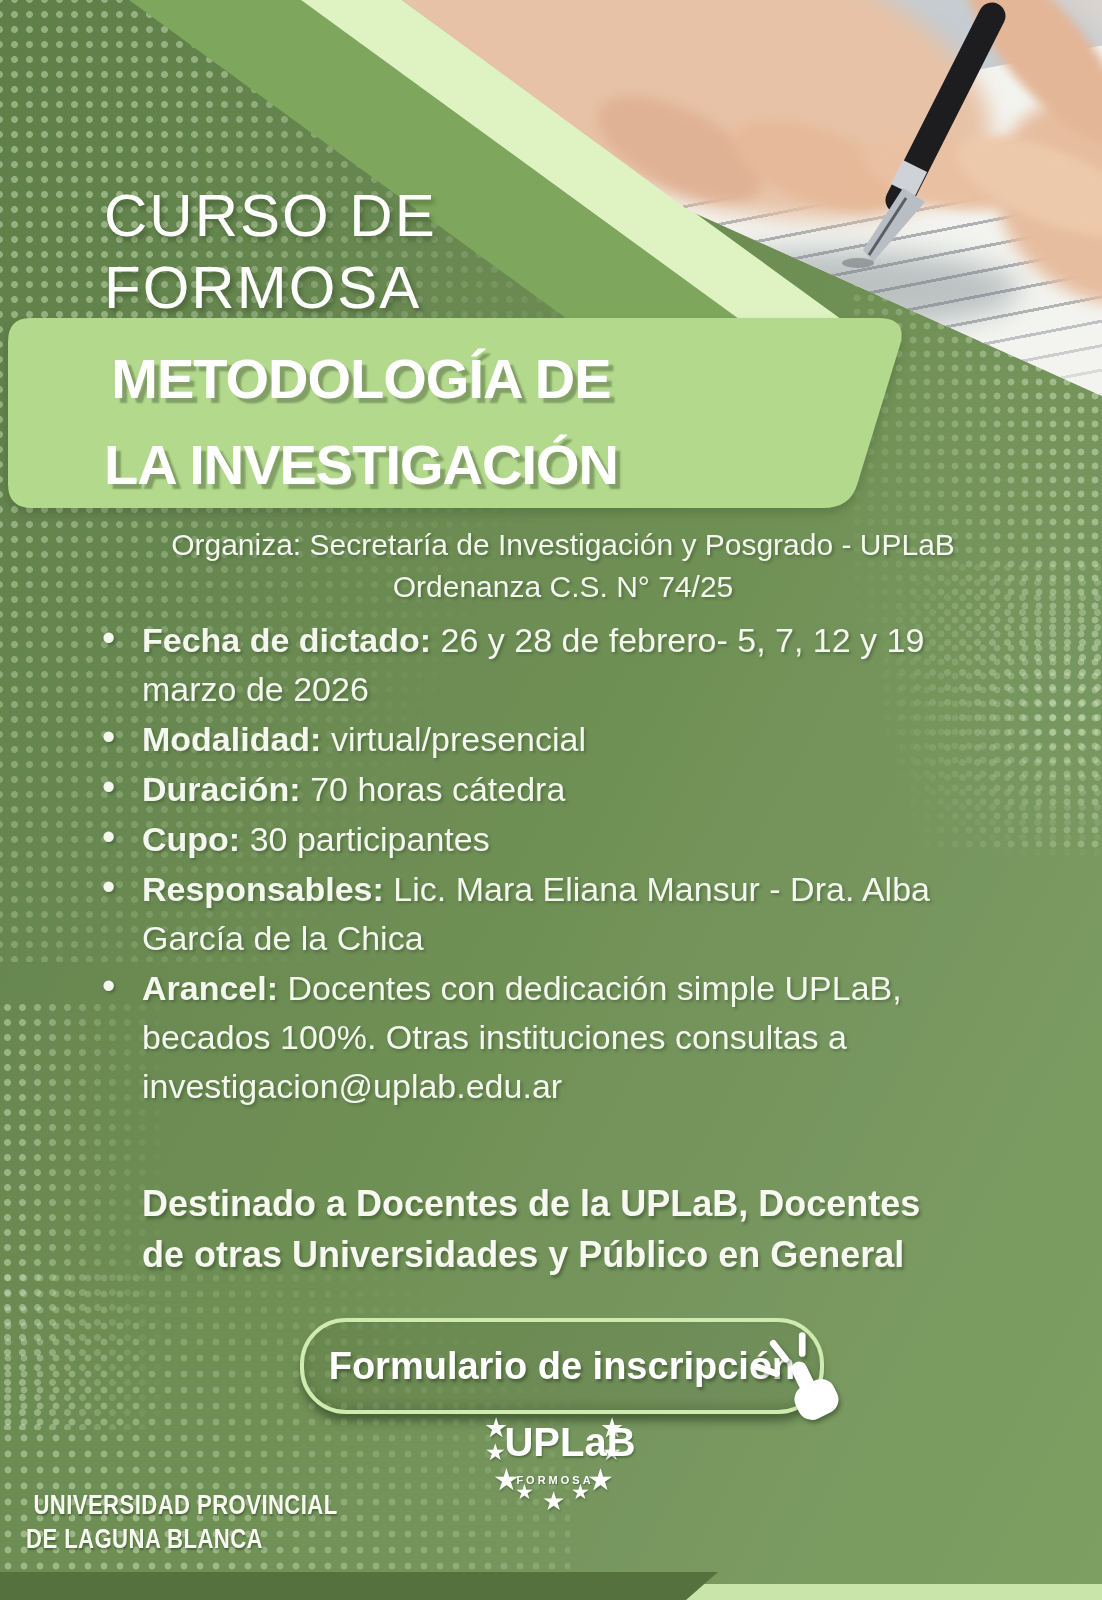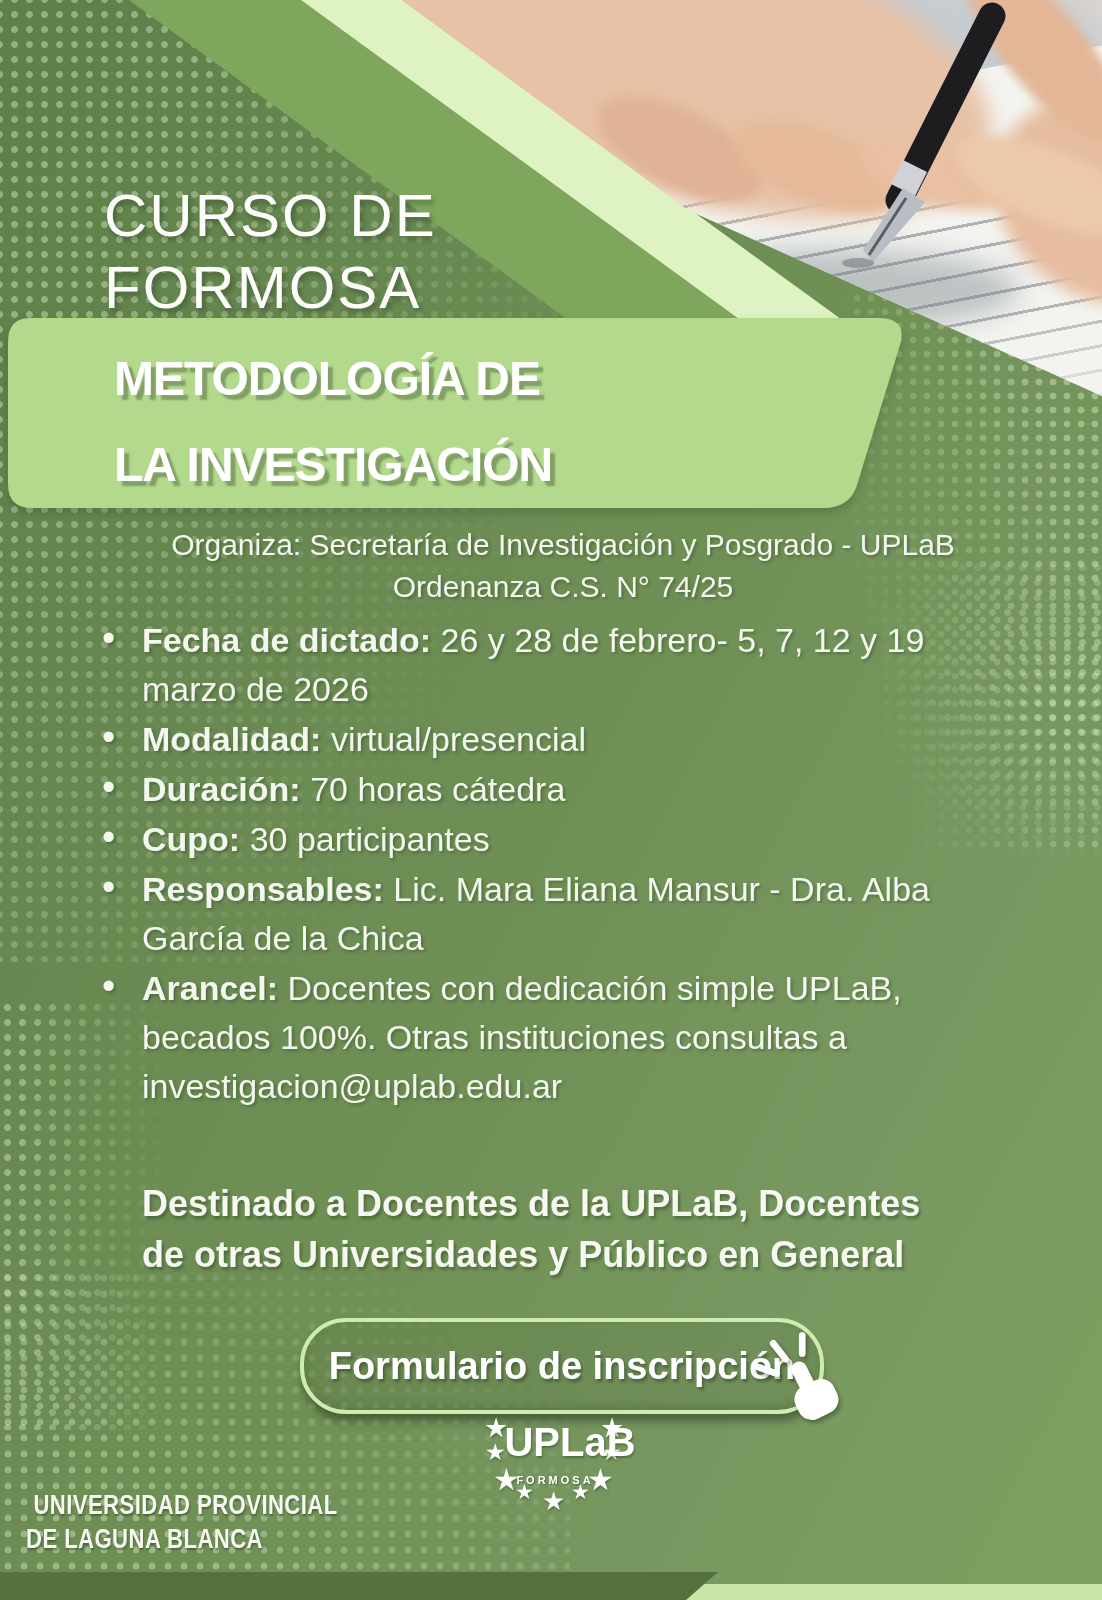--- a/index.html
+++ b/index.html
@@ -49,22 +49,22 @@
     background:repeating-linear-gradient(0deg,rgba(66,70,82,0) 0 12px,rgba(66,70,82,0.38) 12px 15px,rgba(66,70,82,0) 15px 24px);
     -webkit-mask-image:linear-gradient(180deg,#000 55%,transparent 95%);
     mask-image:linear-gradient(180deg,#000 55%,transparent 95%);
   }
   
   .kicker{
     left:104px;top:180px;color:#fdfefb;font-size:60px;line-height:72px;
     letter-spacing:2px;text-shadow:3px 4px 5px rgba(35,52,28,0.38);
   }
   .banner-title{
-    left:114px;top:336px;color:#ffffff;font-weight:700;font-size:48px;line-height:86px;
-    letter-spacing:-1px;text-shadow:5px 5px 2px rgba(90,112,70,0.55);
+    left:104px;top:336px;color:#ffffff;font-weight:700;font-size:56px;line-height:86px;
+    letter-spacing:-1px;text-shadow:5px 5px 2px rgba(90,112,70,0.55);text-align:center;
   }
   .org-lines{left:0;top:524px;width:1070px;text-align:center;color:#f4f7ee;
     font-size:30px;line-height:42px;text-shadow:2px 2px 3px rgba(35,52,28,0.35);margin-left:28px;}
   .bullets{left:100px;top:616px;width:900px;color:#f4f7ee;font-size:34px;line-height:49px;
     text-shadow:2px 2px 3px rgba(35,52,28,0.35);}
   .bullets .li{position:relative;padding-left:42px;margin-bottom:1px;}
   .bullets .li::before{content:"•";position:absolute;left:2px;top:-2px;font-size:38px;}
   .bullets b{font-weight:700;}
   .audience{left:142px;top:1178px;width:900px;color:#f7f9f1;font-weight:700;
     font-size:36px;line-height:51px;text-shadow:2px 3px 3px rgba(35,52,28,0.4);}

